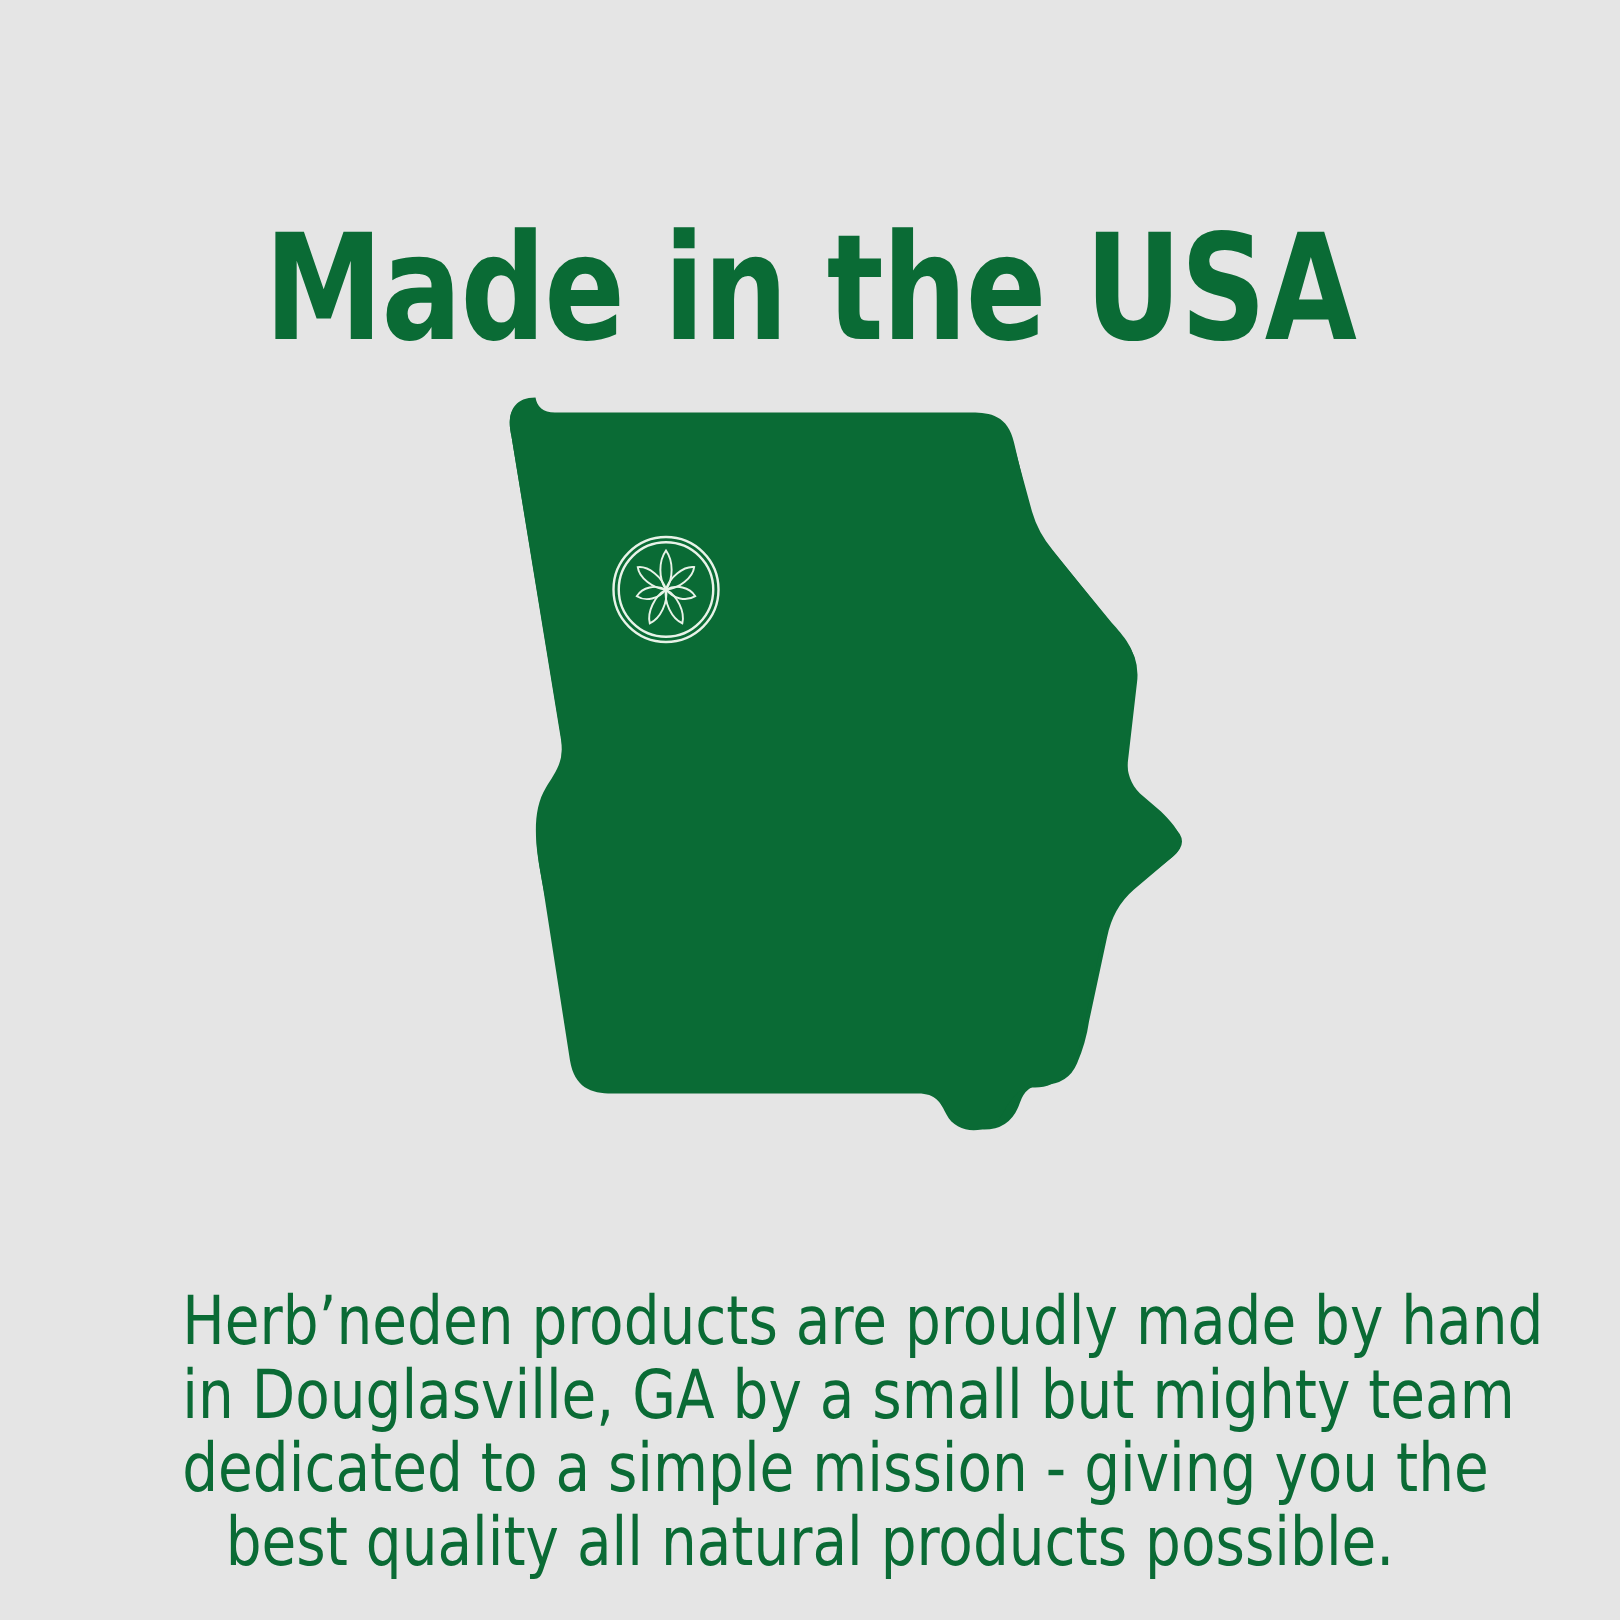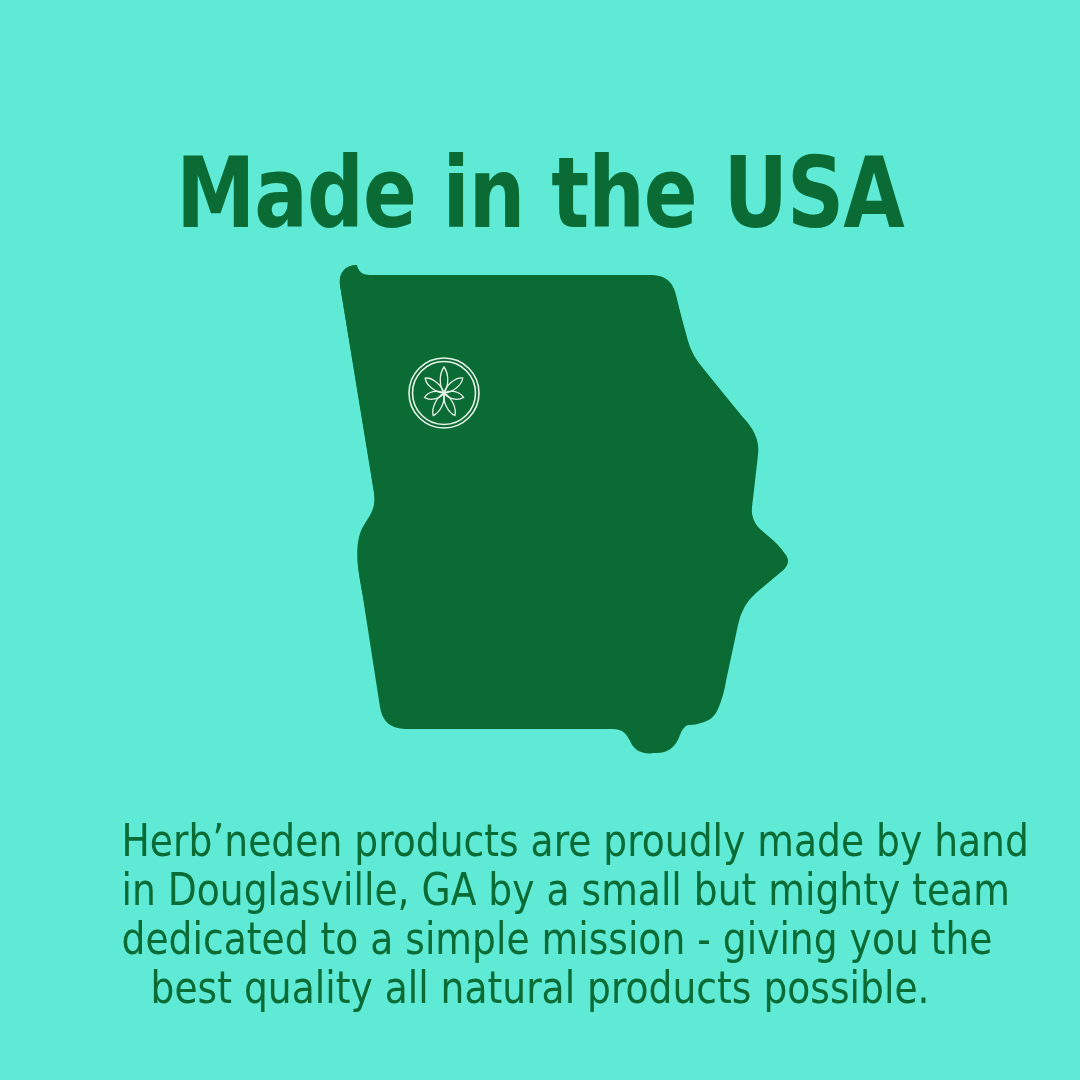--- a/index.html
+++ b/index.html
@@ -56,41 +56,41 @@
     top: 245px;
     width: 480px;
     height: 515px;
   }
 
   
   #body-copy {
     position: absolute;
     left: 50%;
     transform: translateX(-50%);
-    top: 816px;
+    top: 856px;
     width: 900px;
     text-align: center;
     color: #0A6B35;
     font-family: "Liberation Sans Narrow", "DejaVu Sans Condensed", "Liberation Sans", sans-serif;
     font-weight: 400;
     font-size: 45px;
     line-height: 49px;
     letter-spacing: 0px;
   }
   #body-copy .ln {
     display: block;
     white-space: nowrap;
     transform: scaleX(0.93);
     transform-origin: 50% 50%;
   }
 </style>
 </head>
 <body style="background: rgb(242, 226, 190);">
 
-<div id="card" style="background: #5eead4;">
+<div id="card" style="background: #e5e5e5;">
 
   <h1 id="headline" style="color: rgb(10, 107, 53);">Made in the USA</h1>
 
   <div id="map-wrap">
     <svg id="georgia-map" viewBox="0 0 480 515" xmlns="http://www.w3.org/2000/svg">
 
       <path fill="#0A6B35" d="M 26 22
                Q 8 22 10 40
                L 44 248
                Q 46 262 40 274

